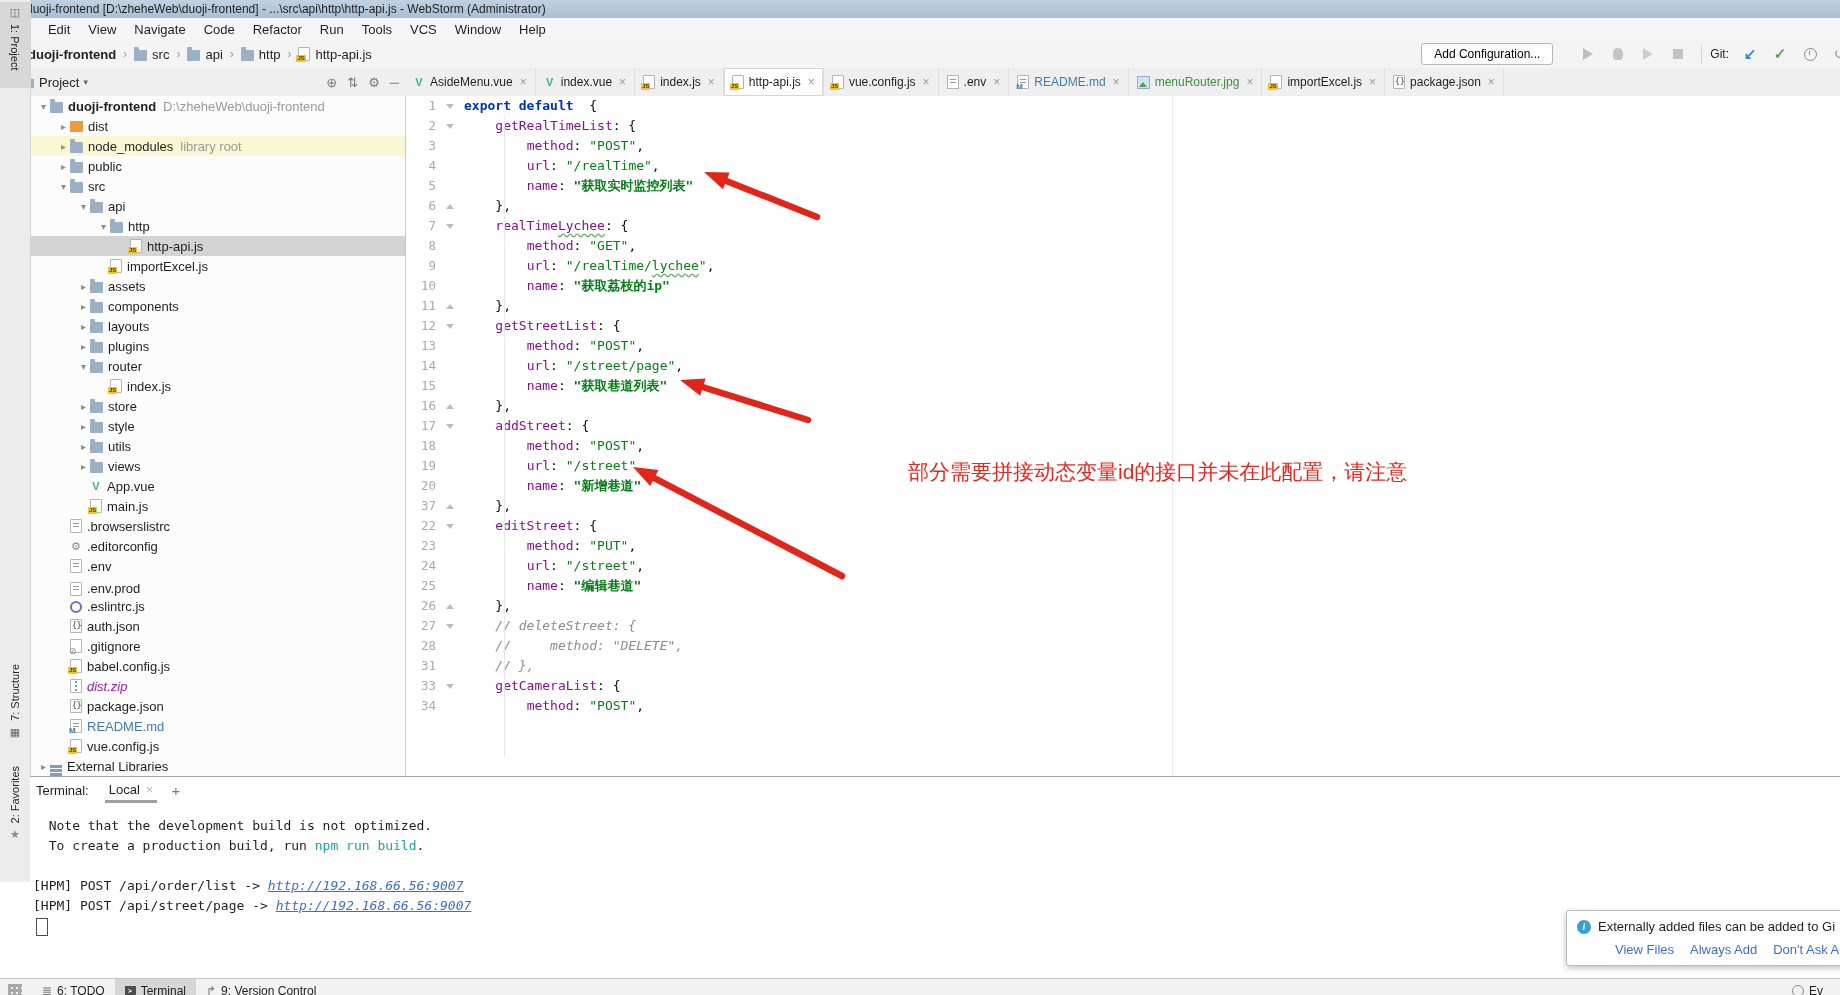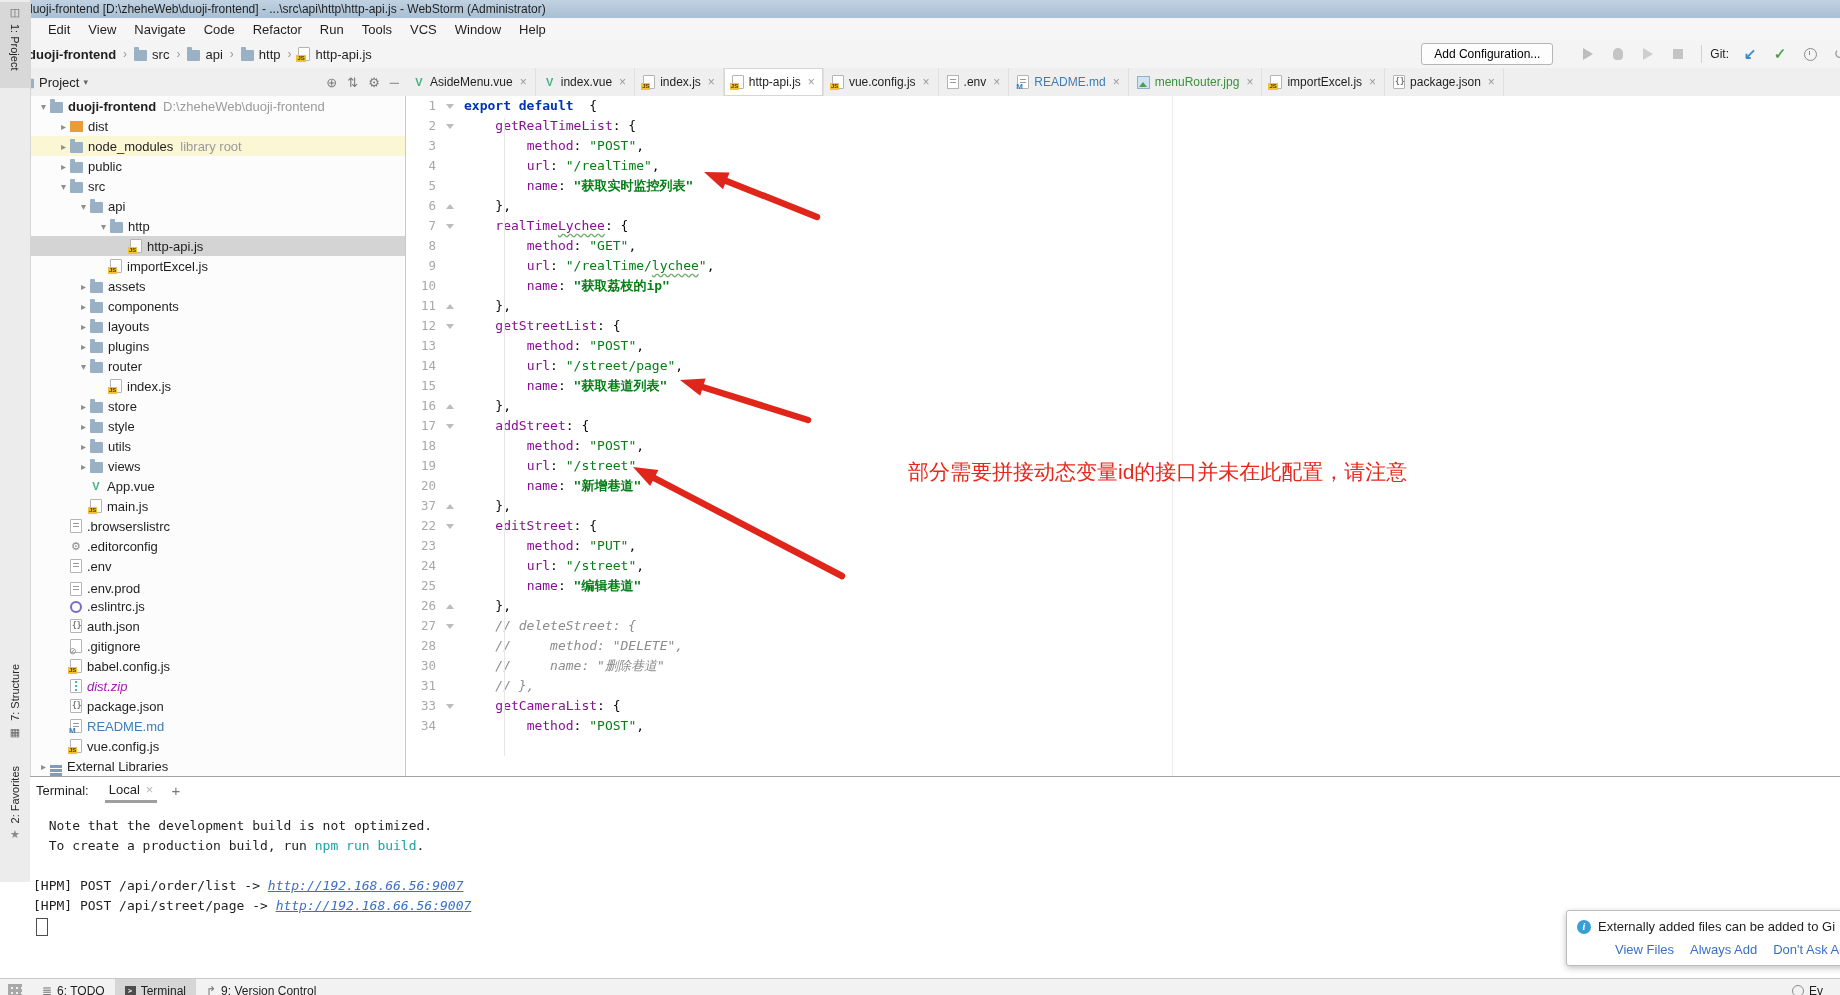--- a/index.html
+++ b/index.html
@@ -611,25 +611,20 @@
               <span class="f1"></span>
             </span>
             <span class="ctext"><span class="pl">    </span><span class="c">// deleteStreet: {</span></span>
           </div>
           <div class="cline">
             <span class="lnum">28</span>
             <span class="fold"></span>
             <span class="ctext"><span class="pl">    </span><span class="c">//     method: "DELETE",</span></span>
           </div>
           <div class="cline">
-            <span class="lnum">30</span>
-            <span class="fold"></span>
-            <span class="ctext"><span class="pl">    </span><span class="c">//     name: "删除巷道"</span></span>
-          </div>
-          <div class="cline">
             <span class="lnum">31</span>
             <span class="fold"></span>
             <span class="ctext"><span class="pl">    </span><span class="c">// },</span></span>
           </div>
           <div class="cline">
             <span class="lnum">33</span>
             <span class="fold">
               <span class="f1"></span>
             </span>
             <span class="ctext"><span class="pl">    </span><span class="p">getCameraList</span><span class="pl">: {</span></span>

